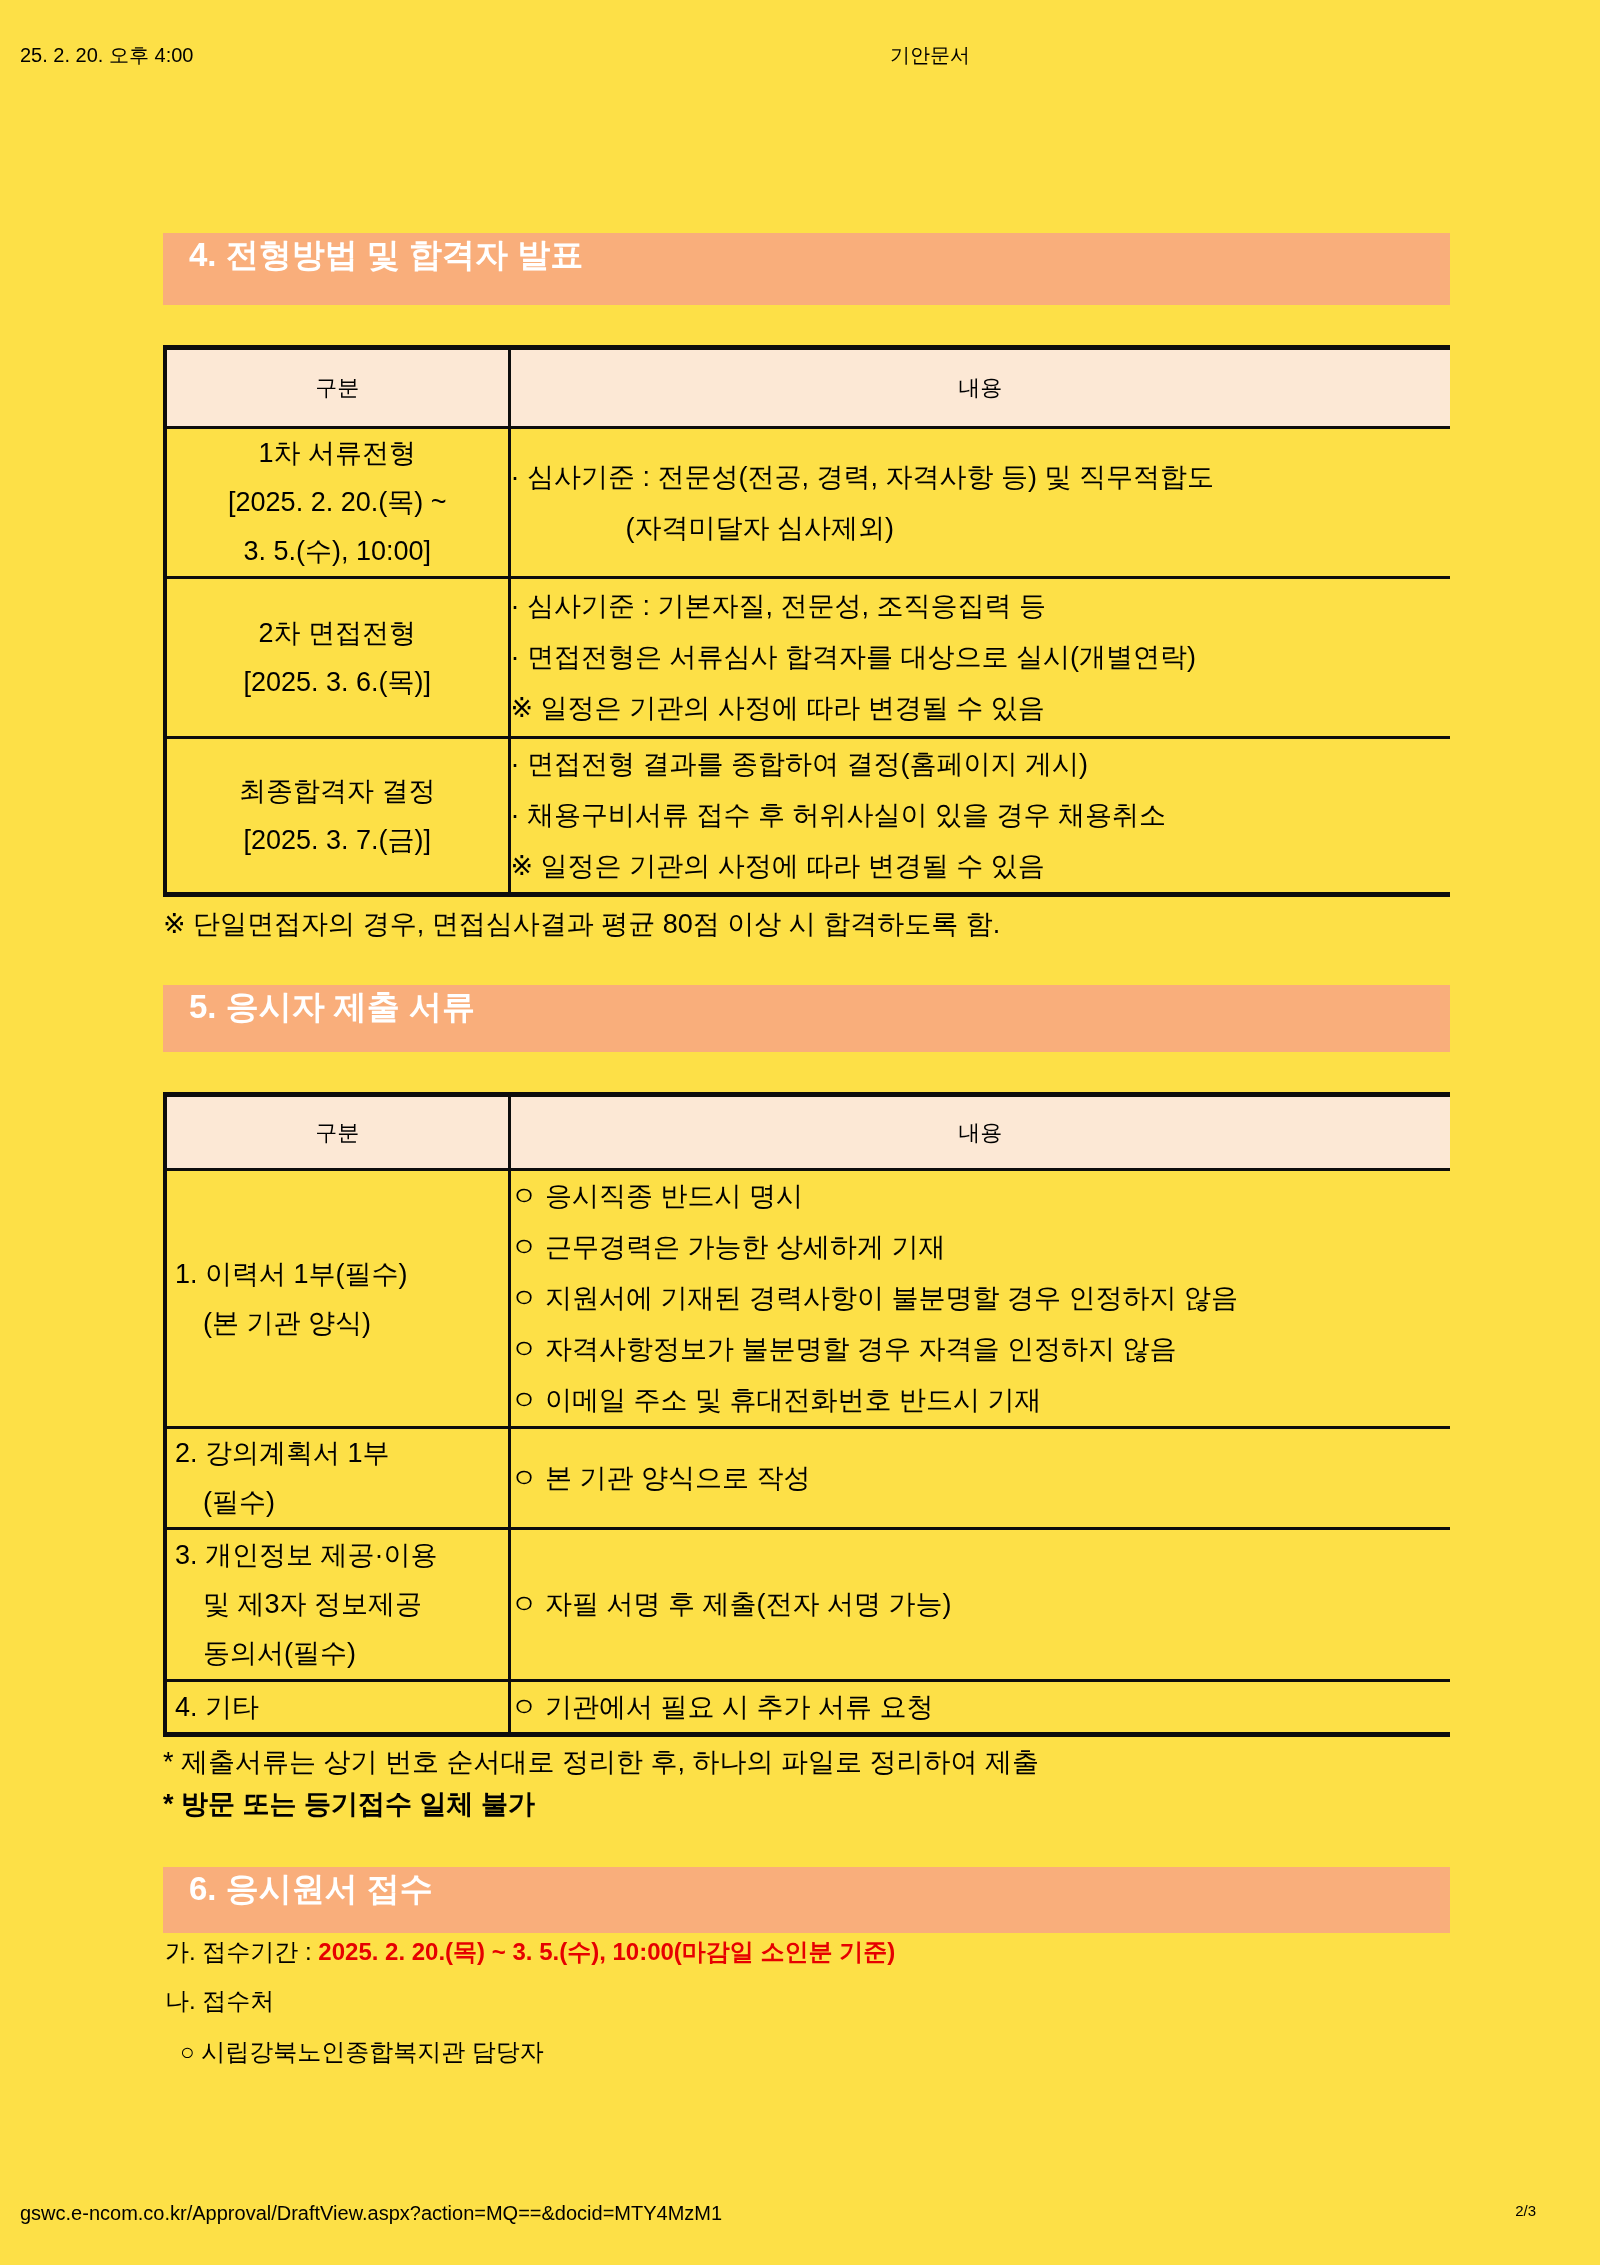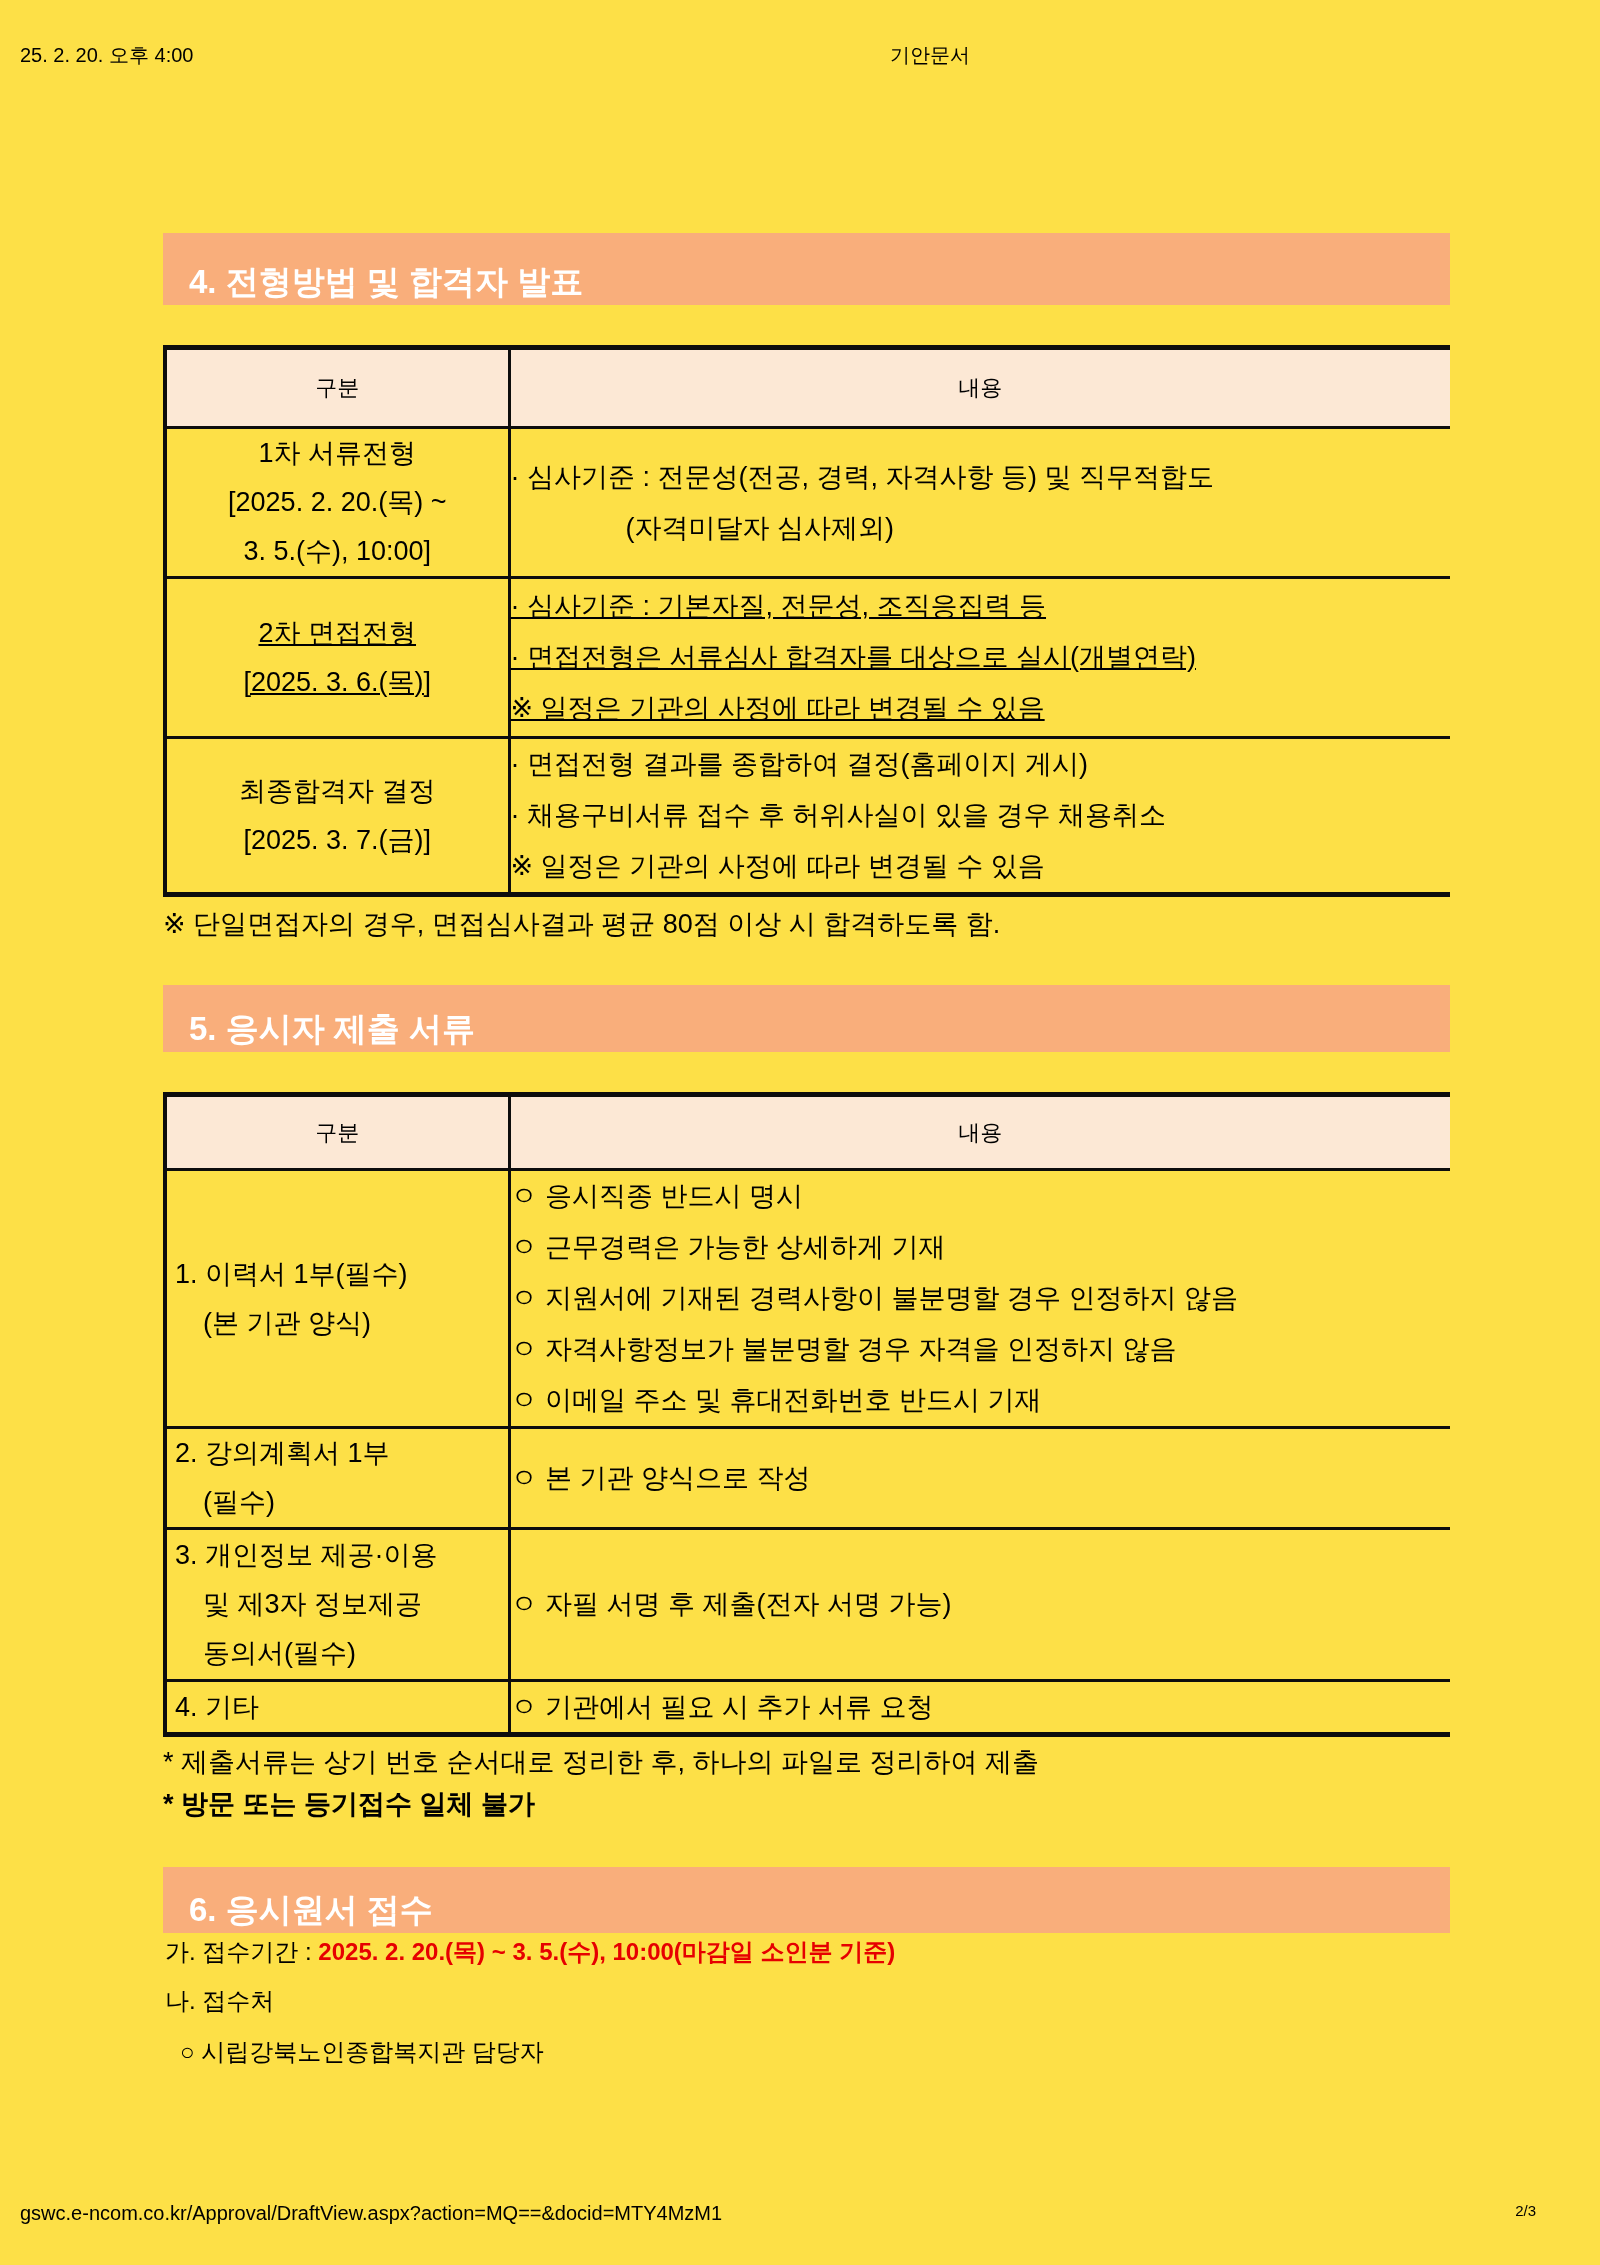--- a/index.html
+++ b/index.html
@@ -10,39 +10,39 @@
   
   .print-header-date{position:absolute;top:42px;left:20px;font-size:20px;white-space:nowrap;}
   .print-header-title{position:absolute;top:42px;left:930px;transform:translateX(-50%);font-size:20px;white-space:nowrap;}
   .print-footer-url{position:absolute;top:2202px;left:20px;font-size:20px;white-space:nowrap;}
   .print-footer-page{position:absolute;top:2202px;right:64px;font-size:15px;white-space:nowrap;}
 
   
   .banner{
     position:absolute;left:163px;width:1287px;box-sizing:border-box;
     background:var(--banner-bg,#f9ae7b);color:#ffffff;font-weight:bold;font-size:33px;
-    display:flex;align-items:flex-end;padding-left:26px;
+    display:flex;align-items:flex-start;padding-left:26px;
   }
   #banner4{top:233px;height:72px;}
   #banner5{top:985px;height:67px;}
   #banner6{top:1867px;height:66px;}
 
   
   .doc-table{
     position:absolute;left:163px;width:1287px;border-collapse:collapse;table-layout:fixed;
     font-size:27px;
     border-top:5px solid #0d0d0d;border-bottom:5px solid #0d0d0d;border-left:4px solid #0d0d0d;border-right:none;
   }
   #table1{top:345px;}
   #table2{top:1092px;}
   .doc-table td,.doc-table th{border:3px solid #0d0d0d;vertical-align:middle;box-sizing:border-box;padding:0;}
   .doc-table td:last-child,.doc-table th:last-child{border-right:none;}
   .doc-table th{background:var(--thead-bg,#fce8d5);font-weight:400;text-align:center;height:80px;font-size:22px;}
   #table2 th{height:75px;}
-  #table1 tr.r0{height:145px;} #table1 tr.r1{height:160px;text-decoration:underline;} #table1 tr.r2{height:150px;}
+  #table1 tr.r0{height:145px;} #table1 tr.r1{height:160px;} #table1 tr.r2{height:150px;}
   #table2 tr.r0{height:250px;} #table2 tr.r1{height:98px;}  #table2 tr.r2{height:152px;} #table2 tr.r3{height:53px;}
   .cat{text-align:center;}
   #table2 .cat{text-align:left;padding-left:8px;}
   .content{text-align:left;padding-left:20px;}
   .ln{line-height:51px;white-space:nowrap;}
   .cat .ln{line-height:49px;}
   .indent-center{padding-left:115px;}
   .ind{padding-left:28px;}
 
   

